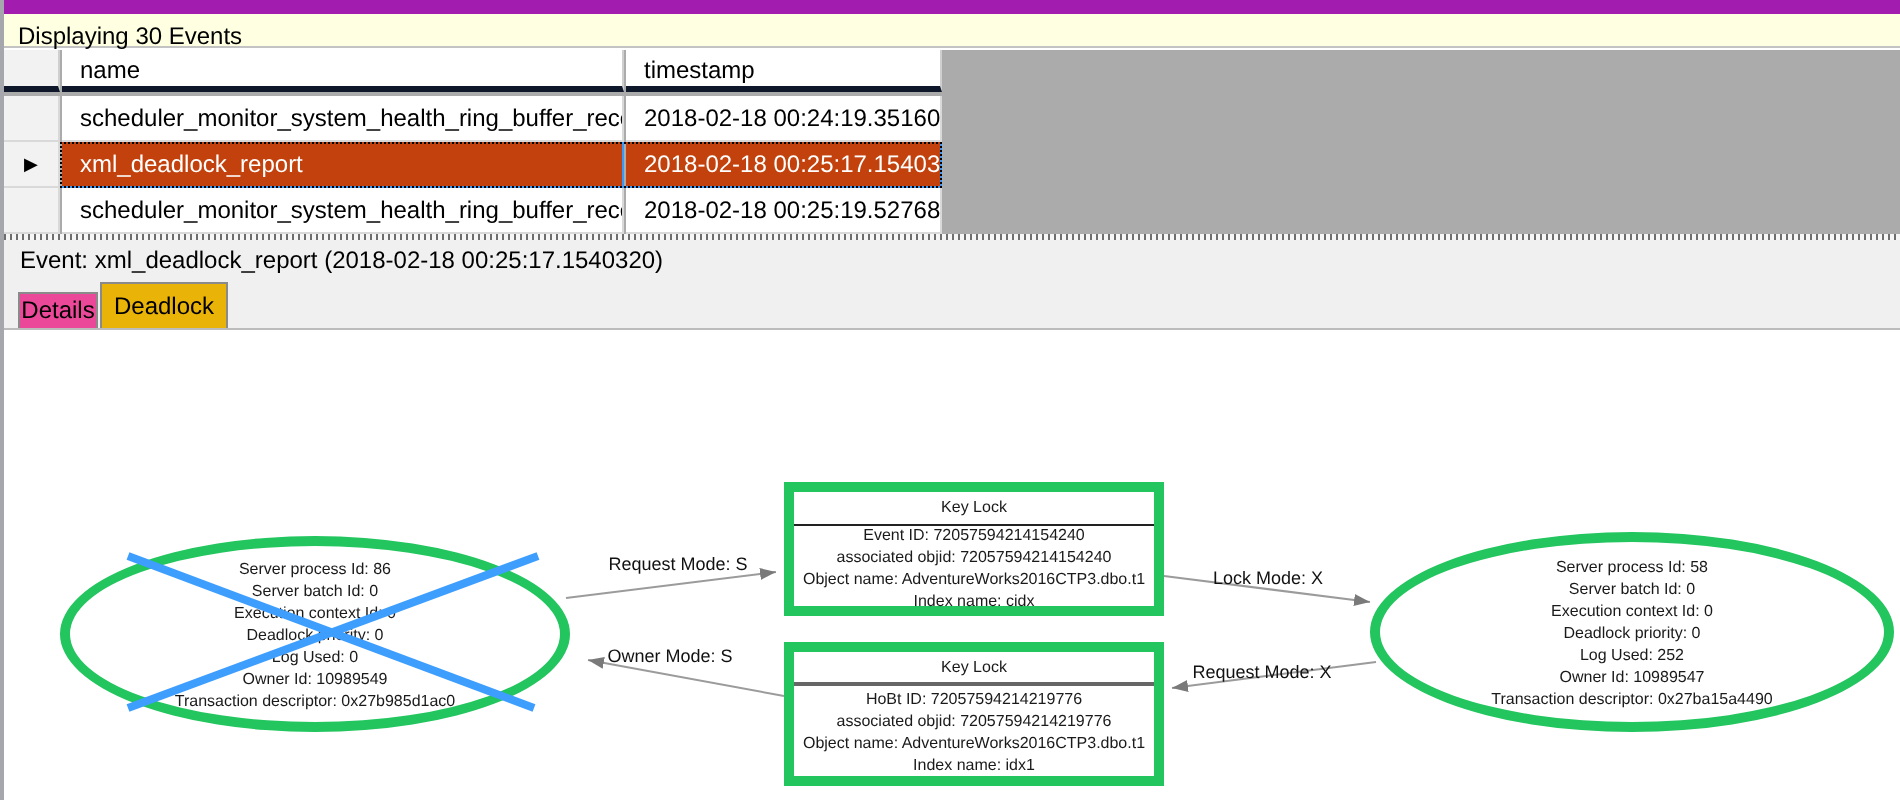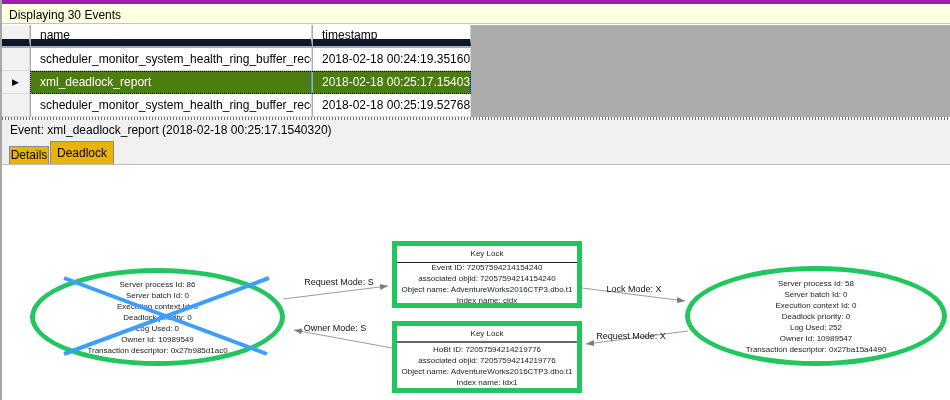--- a/index.html
+++ b/index.html
@@ -5,43 +5,43 @@
   * { margin:0; padding:0; box-sizing:border-box; }
   body { background:#ffffff; font-family:"Liberation Sans", sans-serif; }
   #app {
     position:relative; width:950px; height:400px; background:#ffffff;
     border-left:2px solid #a6a6ad; overflow:hidden;
     font-family:"Liberation Sans", sans-serif;
   }
   
   .info-bar {
     position:absolute; left:0; top:0; width:948px; height:24px;
-    background:#ffffe1; border-top:4px solid #a21caf; border-bottom:1px solid #c3c3c3;
+    background:#ffffe1; border-top:7px solid #a21caf; border-bottom:1px solid #c3c3c3;
     font-size:12px; color:#000; line-height:22px; padding-left:7px;
   }
   
   .grid-region { position:absolute; left:0; top:25px; width:948px; height:92px; background:#ababab; }
   .g-cell { position:absolute; background:#fff; font-size:12px; color:#000;
             border-right:1px solid #d9d9d9; border-bottom:1px solid #d9d9d9;
             line-height:20px; padding-left:9px; white-space:nowrap; overflow:hidden; }
-  .g-head { border-right:1px solid #cfcfcf; border-bottom:7px solid #0f172a; }
+  .g-head { border-right:1px solid #cfcfcf; border-bottom:3px solid #0f172a; }
   .g-gutter { background:#f2f2f2; padding-left:0; text-align:center; }
-  .row-sel .g-data { background:#4d7c0f; color:#fff; border-right-color:#3999fa; border-bottom-color:#3999fa; }
+  .row-sel .g-data { background:#c2410c; color:#fff; border-right-color:#3999fa; border-bottom-color:#3999fa; }
   .sel-outline { position:absolute; left:28px; top:0; width:441px; height:23px;
                  outline:1px dotted #000; outline-offset:-1px; pointer-events:none; }
   .marker-arrow { font-size:9px; color:#000; line-height:22px; }
   
   .splitter { position:absolute; left:0; top:117px; width:948px; height:3px;
     background:repeating-linear-gradient(90deg,#6e6e6e 0 1px,#f6f6f6 1px 3px); }
   
   .event-bar { position:absolute; left:0; top:120px; width:948px; height:44px; background:#f0f0f0; }
   .event-label { position:absolute; left:8px; top:3px; font-size:12px; color:#000; }
   .tab { position:absolute; font-size:12px; color:#000; text-align:center;
          border:1px solid #8a8a8a; border-bottom:none; }
-  .tab-inactive { left:7px; top:26px; width:40px; height:18px; background:#eab308; line-height:17px; }
+  .tab-inactive { left:7px; top:26px; width:40px; height:18px; background:#ec4899; line-height:17px; }
   .tab-active { left:48px; top:21px; width:64px; height:23px; background:#eab308; line-height:22px; z-index:2; }
   
   .graph-panel { position:absolute; left:0; top:164px; width:948px; height:236px;
                  background:#fff; border-top:1px solid #bcbcbc; }
   .node { position:absolute; border:5px solid #22c55e; background:#fff; z-index:1;
           font-size:8px; line-height:11px; color:#1a1a1a; text-align:center; }
   .ellipse { border-radius:50%; display:flex; flex-direction:column; justify-content:center; }
   .lockbox .box-title { height:17px; line-height:16px; border-bottom:1px solid #222; }
   .lockbox.thicksep .box-title { border-bottom:2px solid #666; }
   .lockbox .box-body { display:flex; flex-direction:column; justify-content:center;

